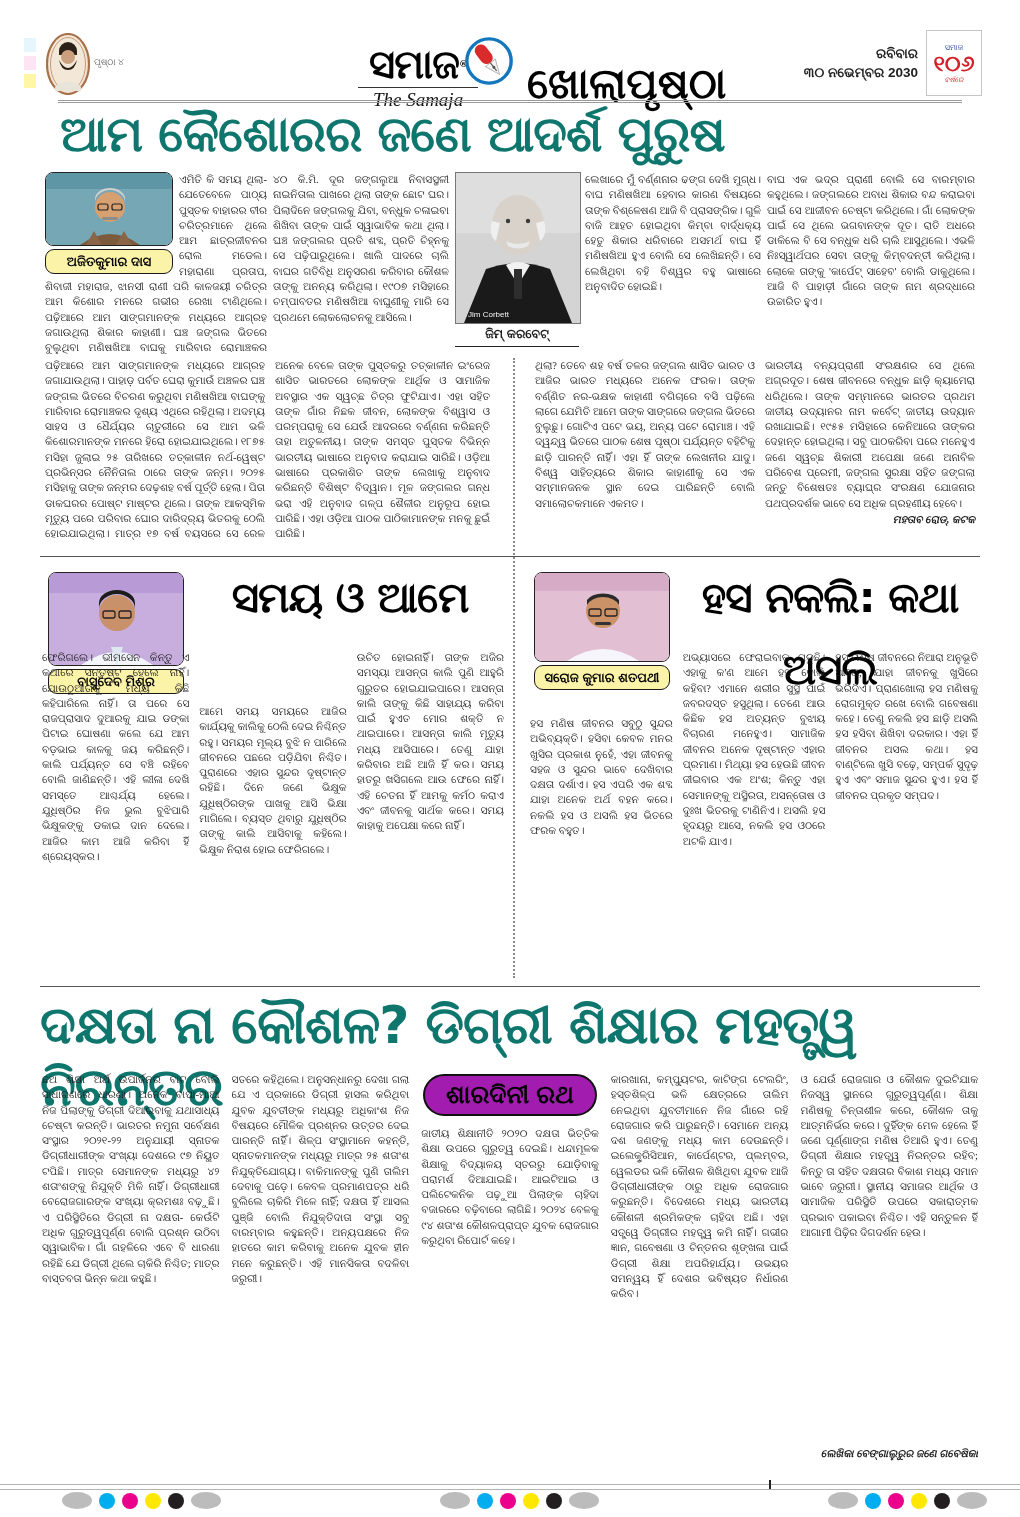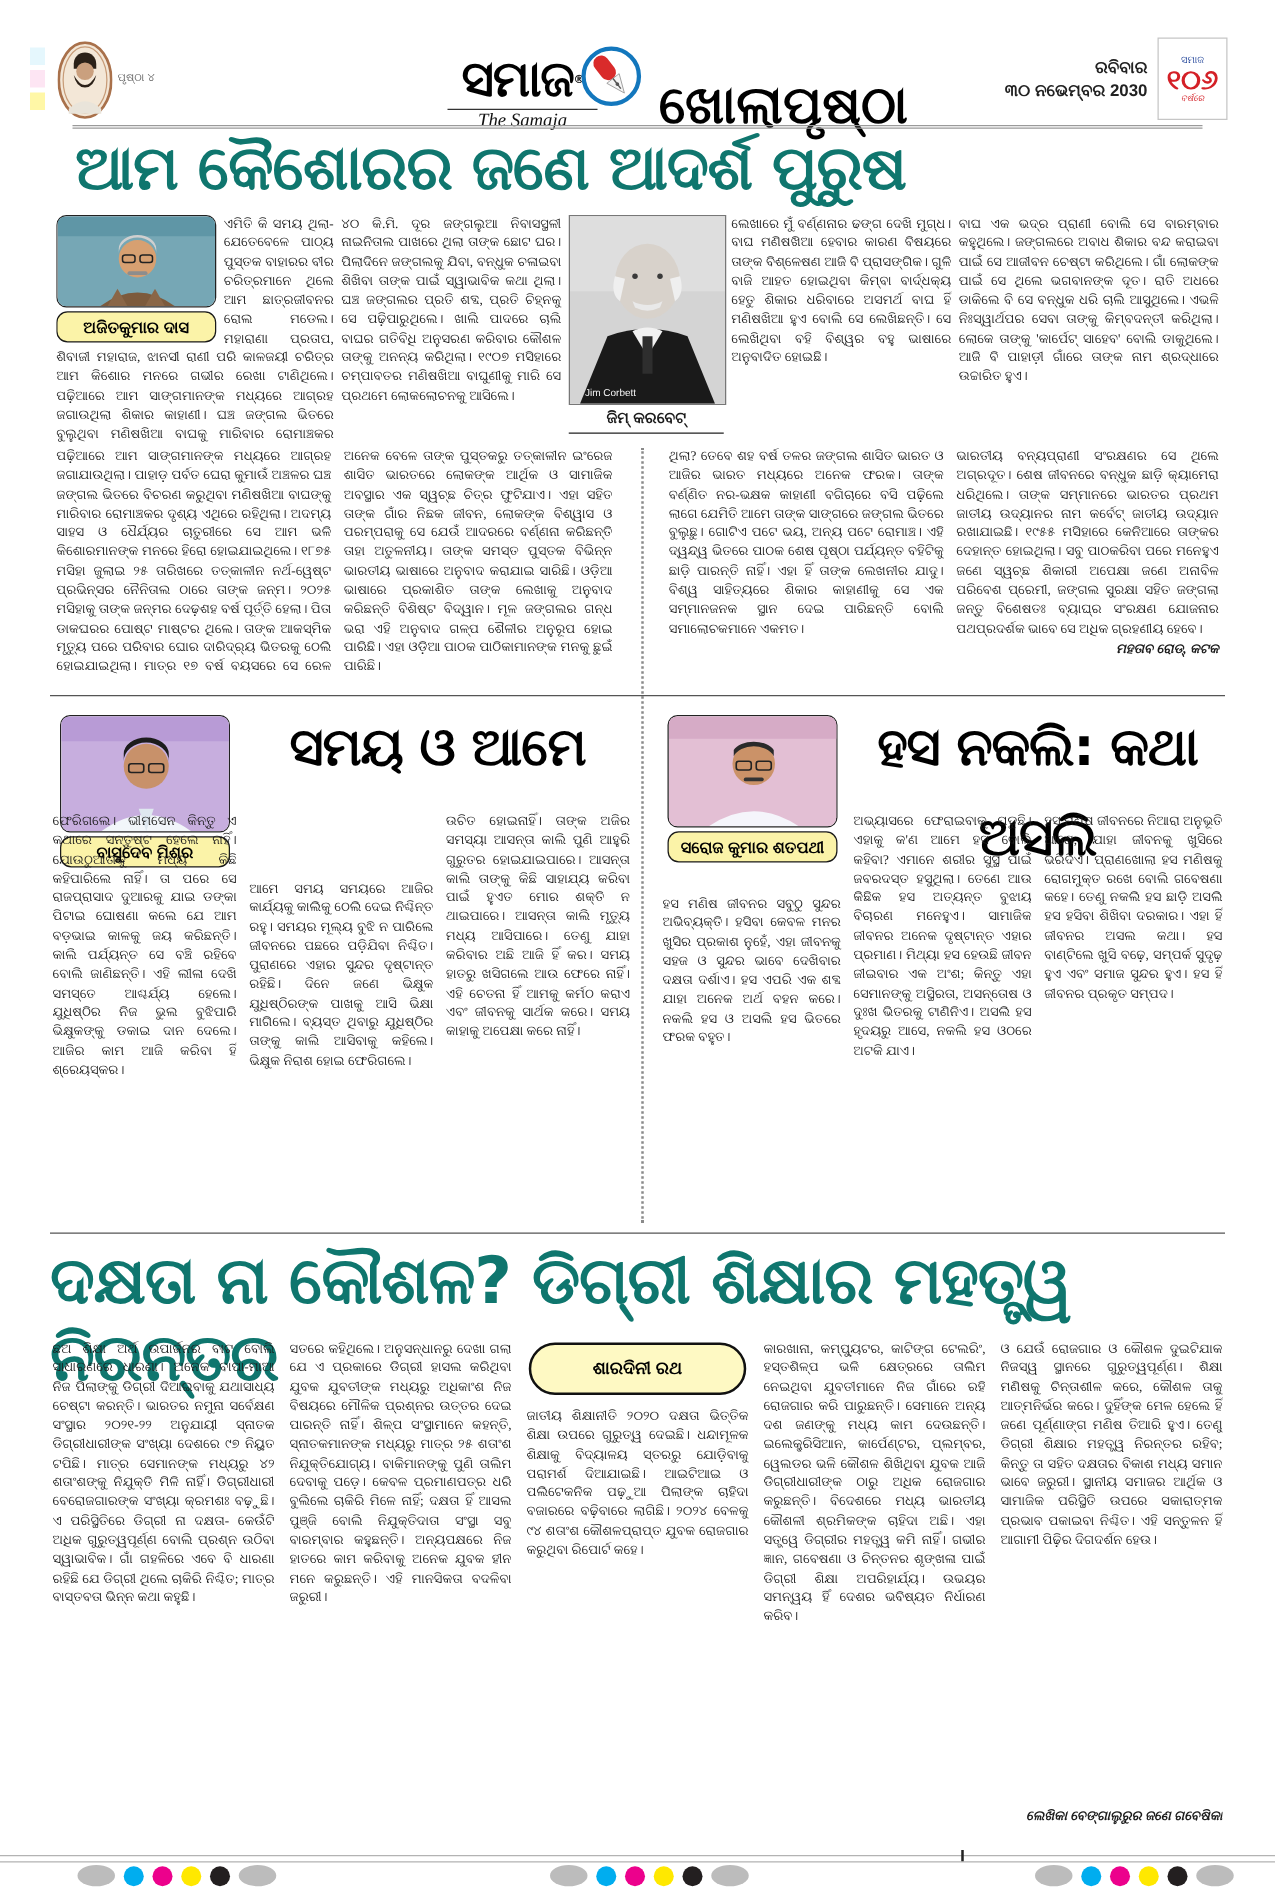--- a/index.html
+++ b/index.html
@@ -6,21 +6,21 @@
   #paper{position:relative;width:1020px;height:1517px;margin:0 auto;background:#ffffff;
          font-family:"Liberation Serif",serif;color:#1b1b1b;overflow:hidden;}
   .abs{position:absolute;}
   
   .reg-strip div{width:12px;height:14px;margin-bottom:4px;}
   .oval-logo{width:44px;height:62px;}
   .page-label{font-size:9px;color:#666;font-family:"Liberation Sans",sans-serif;}
   .masthead{width:120px;text-align:center;}
   .masthead .mh-main{font-family:"DejaVu Sans",sans-serif;font-weight:800;font-size:40px;line-height:42px;color:#000;letter-spacing:-1px;}
   .masthead .mh-reg{font-size:9px;vertical-align:top;}
-  .masthead .mh-sub{font-style:italic;font-size:15px;color:#111;border-top:1px solid #333;margin-top:2px;padding-top:1px;}
+  .masthead .mh-sub{font-style:italic;font-size:19px;color:#111;border-top:1px solid #333;margin-top:2px;padding-top:1px;}
   .pen-logo{width:50px;height:50px;}
   .section-title{font-family:Liberation Mono, monospace;font-weight:800;font-size:42px;color:#000;line-height:58px;white-space:nowrap;margin-top:26px;}
   .date-block{width:160px;text-align:right;font-family:"Liberation Sans",sans-serif;font-size:13.5px;color:#222;line-height:19px;font-weight:bold;}
   .badge{width:54px;height:64px;border:1px solid #c6c6c6;background:#fff;text-align:center;
          font-family:"Liberation Sans",sans-serif;display:flex;flex-direction:column;justify-content:center;}
   .badge .b-top{font-size:8px;color:#27499c;line-height:9px;}
   .badge .b-num{font-size:22px;font-weight:800;color:#d42027;line-height:24px;}
   .badge .b-bot{font-size:7px;color:#d42027;line-height:8px;font-style:italic;}
   .header-rule{height:0;border-top:3px double #9a9a9a;}
   
@@ -32,23 +32,23 @@
   .col{font-size:10.6px;line-height:15.3px;text-align:justify;overflow:hidden;}
   .flexrow{display:flex;}
   .author-fig{border:1.5px solid #222;border-radius:8px;overflow:hidden;background:#fff;}
   .name-box{background:#fbf3a8;border:1.6px solid #1a1a1a;border-radius:9px;text-align:center;
             font-weight:bold;font-size:13px;line-height:15px;font-family:"Liberation Sans",sans-serif;
             padding:4px 2px;color:#000;}
   .figure-cap{font-family:"Liberation Sans",sans-serif;font-weight:bold;font-size:12.5px;text-align:center;
               padding:3px 0 4px;border-bottom:1.5px solid #222;}
   .signoff{font-style:italic;font-weight:bold;text-align:right;font-size:10.6px;padding-top:4px;}
   .dotted-divider{border-left:2px dotted #8a8a8a;width:0;}
-  .byline-pill{width:170px;height:38px;margin:2px auto 10px;background:#fef9c3;border:2px solid #111;
+  .byline-pill{width:170px;height:38px;margin:2px auto 10px;background:#a21caf;border:2px solid #111;
                border-radius:22px;text-align:center;font-family:"Liberation Sans",sans-serif;
-               font-weight:800;font-size:14px;line-height:36px;color:#000;}
+               font-weight:800;font-size:25px;line-height:36px;color:#000;}
   .rule{border-top:1px solid #555;height:0;}
   
   .footer-rule{height:4px;border-top:1px solid #b3b3b3;border-bottom:1px solid #b3b3b3;}
   .footer-tick{width:2px;height:9px;background:#222;}
   .dots{display:flex;align-items:center;gap:7px;}
   .dots .ell{width:30px;height:17px;border-radius:50%;background:#bcbcbc;}
   .dots .dot{width:16px;height:16px;border-radius:50%;}
 </style>
 </head>
 <body>

